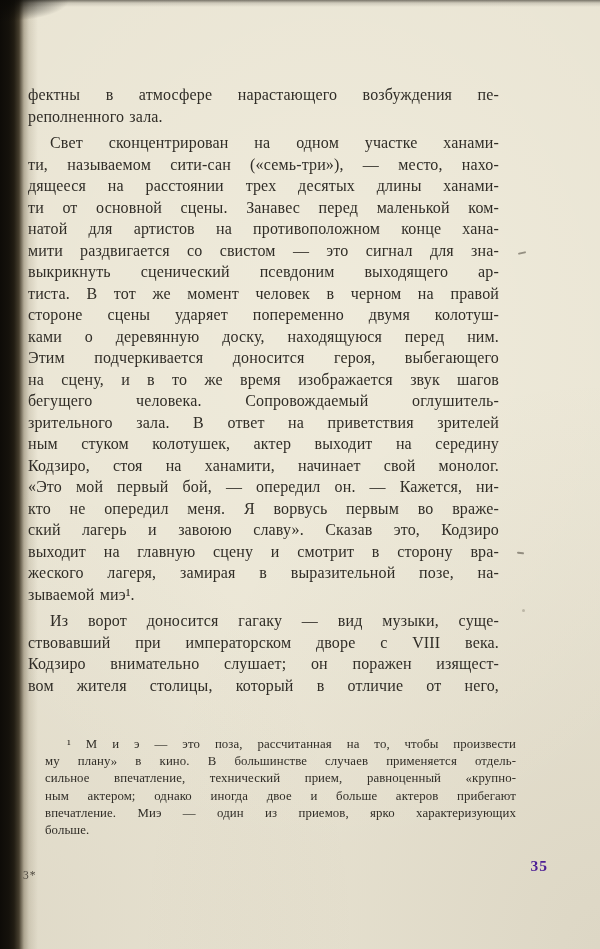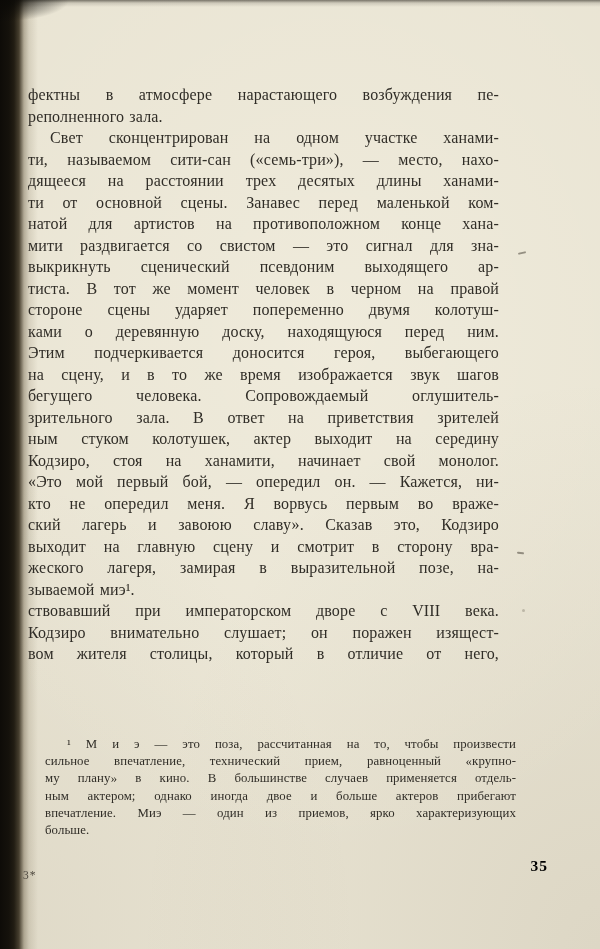--- a/index.html
+++ b/index.html
@@ -27,35 +27,35 @@
   }
   .edge-top {
     position:absolute; left:0; top:0; right:0; height:7px;
     background:linear-gradient(180deg, rgba(26,22,15,.55), rgba(26,22,15,.14) 3px, rgba(0,0,0,0) 7px);
   }
   .corner-tl {
     position:absolute; left:0; top:0; width:96px; height:30px;
     background:radial-gradient(100% 100% at 0% 0%, rgba(10,9,6,.95), rgba(10,9,6,0) 72%);
   }
   .textblock { position:absolute; left:28px; top:84px; width:471px; }
-  .para { }
+  .para { margin-top:5px; }
   .para:first-child { margin-top:0; }
   .line {
     font-size:16px; line-height:21.5px;
     text-align:justify; text-align-last:justify;
     letter-spacing:0.15px; word-spacing:1px;
     white-space:normal;
   }
   .line.last { text-align-last:left; }
   .line.indent { text-indent:22px; }
   .footnote { position:absolute; left:45px; top:736px; width:471px; }
   .footnote .line { font-size:12.8px; line-height:17.2px; letter-spacing:0.1px; word-spacing:0.5px; }
   .pageno {
     position:absolute; left:45px; top:857px; width:503px;
-    text-align:right; font-size:15.5px; font-weight:bold; letter-spacing:1px; color:#000000;
+    text-align:right; font-size:15.5px; font-weight:bold; letter-spacing:1px; color:#4c1d95;
   }
   .sig { position:absolute; left:23px; top:869px; font-size:11.5px; color:#4d483f; letter-spacing:1px; }
   .speck { position:absolute; background:rgba(62,56,45,.5); }
   .speck1 { left:518px; top:252px; width:8px; height:2px; transform:rotate(-12deg); border-radius:2px; }
   .speck2 { left:517px; top:552px; width:7px; height:2px; transform:rotate(8deg); border-radius:2px; }
   .speck3 { left:522px; top:609px; width:3px; height:3px; border-radius:50%; opacity:.5; }
 </style>
 </head>
 <body>
 
@@ -87,30 +87,31 @@
       <div class="line">ным стуком колотушек, актер выходит на середину</div>
       <div class="line">Кодзиро, стоя на ханамити, начинает свой монолог.</div>
       <div class="line">«Это мой первый бой, — опередил он. — Кажется, ни-</div>
       <div class="line">кто не опередил меня. Я ворвусь первым во враже-</div>
       <div class="line">ский лагерь и завоюю славу». Сказав это, Кодзиро</div>
       <div class="line">выходит на главную сцену и смотрит в сторону вра-</div>
       <div class="line">жеского лагеря, замирая в выразительной позе, на-</div>
       <div class="line last">зываемой миэ¹.</div>
     </div>
   <div class="para">
+      <div class="line indent">Из ворот доносится гагаку — вид музыки, суще-</div>
       <div class="line">ствовавший при императорском дворе с VIII века.</div>
       <div class="line">Кодзиро внимательно слушает; он поражен изящест-</div>
       <div class="line">вом жителя столицы, который в отличие от него,</div>
     </div>
 </main>
 
 <div class="footnote">
     <div class="line indent">¹ М и э — это поза, рассчитанная на то, чтобы произвести</div>
+    <div class="line">му плану» в кино. В большинстве случаев применяется отдель-</div>
     <div class="line">сильное впечатление, технический прием, равноценный «крупно-</div>
-    <div class="line">му плану» в кино. В большинстве случаев применяется отдель-</div>
     <div class="line">ным актером; однако иногда двое и больше актеров прибегают</div>
     <div class="line">впечатление. Миэ — один из приемов, ярко характеризующих</div>
     <div class="line last">больше.</div>
   </div>
 
 <div class="sig">3*</div>
 <div class="pageno">35</div>
 
 <div class="speck speck1"></div>
 <div class="speck speck2"></div>

